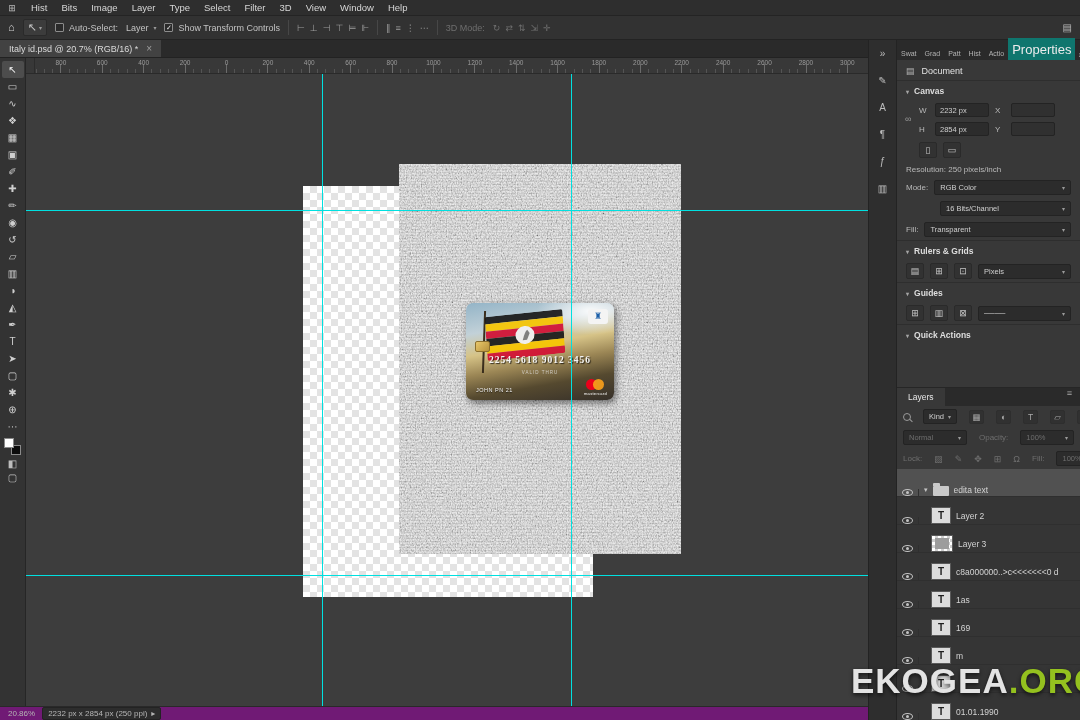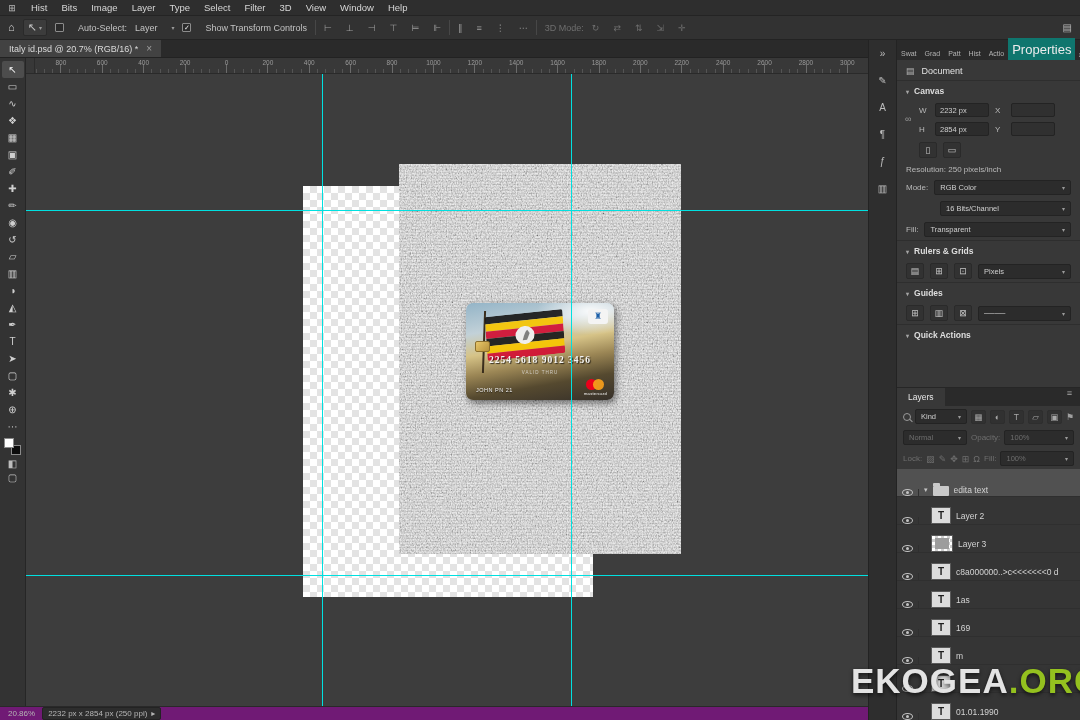--- a/index.html
+++ b/index.html
@@ -11,21 +11,21 @@
   .app-icon{width:16px;text-align:center;color:#b9b9b9;font-size:9px;margin-right:4px}
   .menu-item{padding:0 7px;font-size:9.5px;color:#d6d6d6;line-height:15px}
 
   
   #optionsbar{height:24px;background:#323232;border-bottom:1px solid #232323;display:flex;align-items:center;gap:8px;padding:0 8px;font-size:9px;color:#c3c3c3}
   .obar-icon{color:#c9c9c9;font-size:11px;line-height:1}
   .tool-btn{display:flex;align-items:center;gap:2px;padding:2px 4px;background:#3c3c3c;border:1px solid #2a2a2a;border-radius:2px}
   .caret{font-size:6px;color:#9a9a9a}
   .checkbox{width:9px;height:9px;border:1px solid #8c8c8c;border-radius:1px;display:inline-flex;align-items:center;justify-content:center;font-size:7px;color:#e6e6e6;background:#2a2a2a;line-height:1}
   .sep{width:1px;height:15px;background:#474747}
-  .ob-group{display:flex;align-items:center;gap:14px}
+  .ob-group{display:flex;align-items:center;gap:5px}
   .mini-icon{font-size:9px;color:#9f9f9f}
   .dim{color:#6e6e6e !important}
   .ws-right{margin-left:auto;font-size:10px;color:#b5b5b5}
 
   
   #main{display:flex;height:680px}
   #left-col{width:868px;display:flex;flex-direction:column}
   #tabrow{height:18px;background:#2a2a2a;border-bottom:1px solid #222;display:flex;align-items:stretch}
   .doctab{background:#424242;display:flex;align-items:center;gap:8px;padding:0 9px;font-size:9px;color:#dadada;border-right:1px solid #2a2a2a}
   .doctab .close{color:#9d9d9d;font-size:10px}
@@ -117,21 +117,21 @@
   .prop-row{display:flex;align-items:center;gap:6px;padding:3px 9px;font-size:8px;color:#b9b9b9}
   .dd{height:15px;background:#2c2c2c;border:1px solid #232323;border-radius:2px;display:flex;align-items:center;justify-content:space-between;gap:4px;padding:0 5px;color:#cfcfcf;font-size:7.5px;white-space:nowrap}
   .dd .caret{font-size:6px;color:#9a9a9a}
   .grow{flex:1}
   .indent{margin-left:34px}
 
   
   #layers{flex:1;display:flex;flex-direction:column;min-height:0}
   #layers-tabbar{height:18px;background:#2a2a2a;display:flex;align-items:stretch;justify-content:space-between;padding-right:5px}
   .layers-tab{background:#383838;display:flex;align-items:center;padding:0 11px;font-size:8.5px;color:#e8e8e8}
-  .lrow{display:flex;align-items:center;gap:4px;padding:3px 6px;font-size:8px;color:#b4b4b4}
+  .lrow{display:flex;align-items:center;gap:12px;padding:3px 6px;font-size:8px;color:#b4b4b4}
   .search-ico{width:8px;height:8px;border:1px solid #9a9a9a;border-radius:50%;position:relative;flex:none}
   .search-ico::after{content:"";position:absolute;width:4px;height:1px;background:#9a9a9a;bottom:-1px;right:-3px;transform:rotate(45deg)}
   .ficon{width:15px;height:14px;display:flex;align-items:center;justify-content:center;color:#a9a9a9;font-size:8.5px;border:1px solid #2e2e2e;background:#313131;border-radius:2px;flex:none}
   #layer-list{flex:1;overflow:hidden;background:#353535}
   .layer-row{height:28px;display:flex;align-items:flex-end;border-bottom:1px solid #2f2f2f}
   .layer-row.selected{background:#515151}
   .eye-col{width:22px;border-right:1px solid #2f2f2f;display:flex;align-items:center;justify-content:center;flex:none}
   .eye{width:11px;height:7px;border:1px solid #c2c2c2;border-radius:50%;position:relative}
   .eye::after{content:"";position:absolute;inset:1px 3px;background:#c2c2c2;border-radius:50%}
   .row-body{flex:1;display:flex;align-items:center;gap:5px;padding:0 5px;min-width:0}

